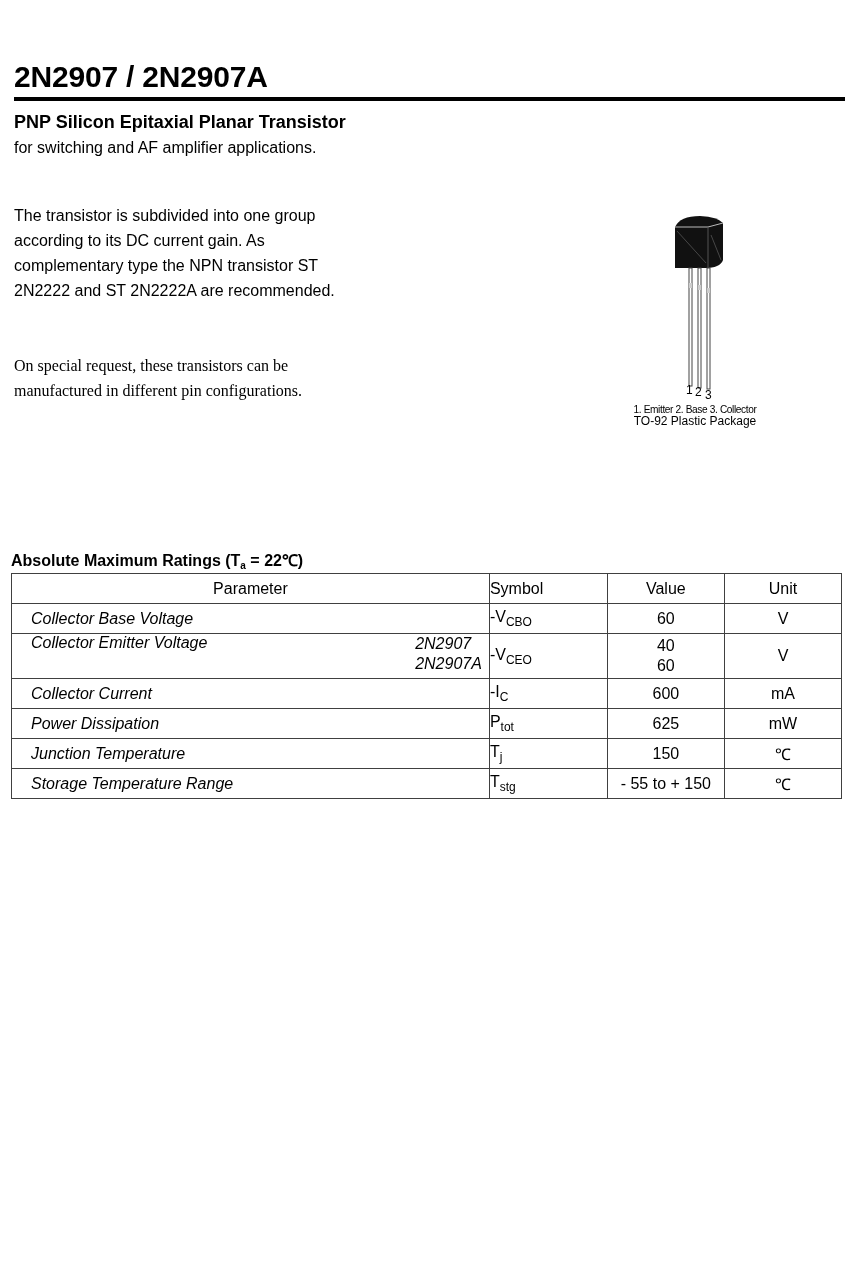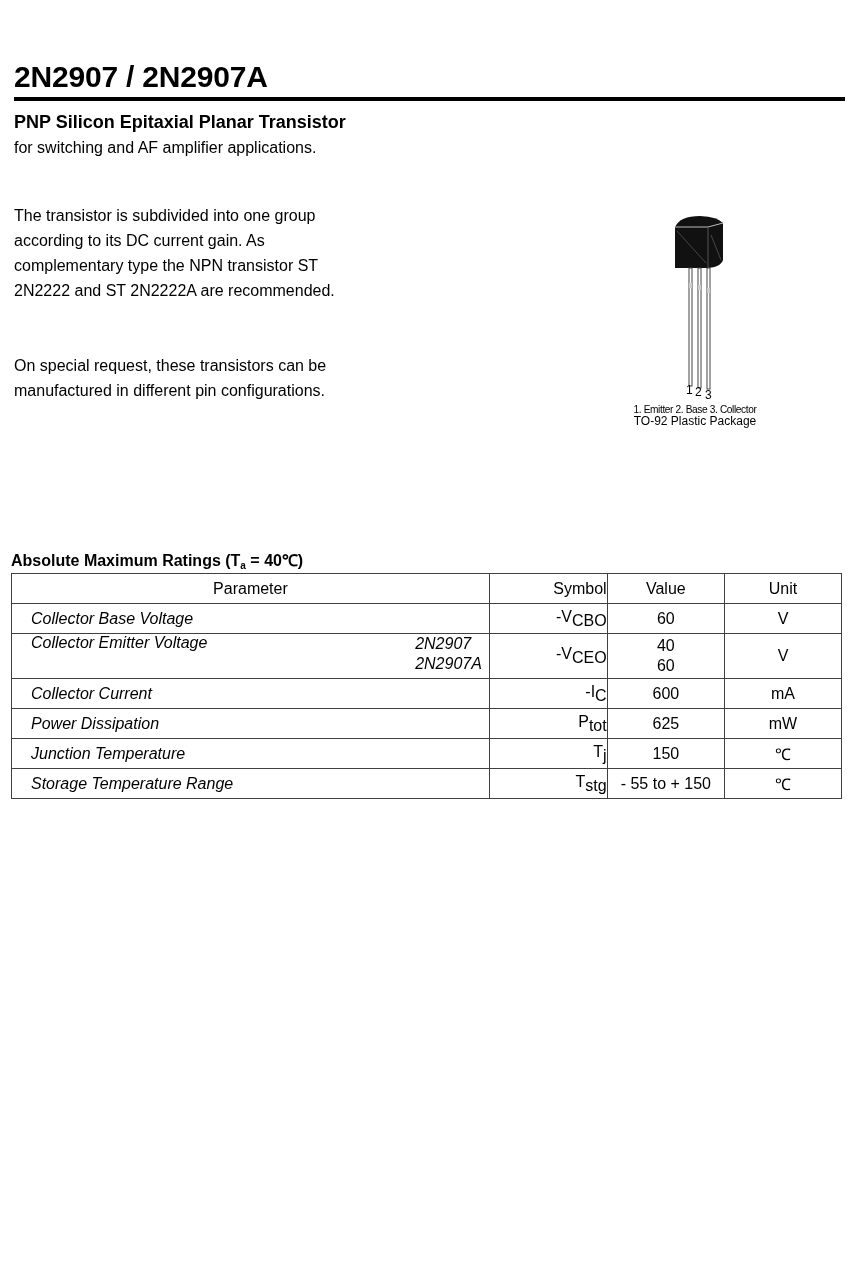--- a/index.html
+++ b/index.html
@@ -5,41 +5,41 @@
   html, body { margin:0; padding:0; background:#ffffff; }
   body { width:850px; height:1266px; position:relative; overflow:hidden;
          font-family:"Liberation Sans", sans-serif; color:#000; }
   .abs { position:absolute; }
   .title { left:14px; top:60px; font-size:30px; font-weight:bold; letter-spacing:-0.2px; }
   .rule { left:14px; top:97px; width:831px; height:4px; background:#000; }
   .subtitle { left:14px; top:112px; font-size:18px; font-weight:bold; }
   .subdesc { left:14px; top:139px; font-size:16px; }
   .para { left:14px; font-size:16px; line-height:25px; }
   .p1 { top:203px; }
-  .p2 { top:353px; }
+  .p2 { top:353px;font-family:Liberation Serif, serif; }
   .pkg { left:620px; top:205px; width:150px; text-align:center; }
   .pkg svg { display:block; margin:0 auto; }
   .pins-caption { font-size:11px; letter-spacing:-0.4px; margin-top:2px; transform:scaleX(0.92); }
   .pkg-caption { font-size:12px; margin-top:-1px; }
   .section-title { left:11px; top:549px; font-size:16px; font-weight:bold; }
   .section-title sub { font-size:10px; vertical-align:-3px; }
   table.ratings { position:absolute; left:11px; top:573px; border-collapse:collapse; width:831px;
          font-size:16px; }
   table.ratings td, table.ratings th { border:1.5px solid #404040; padding:0; font-weight:normal; }
   .c-param { width:469px; }
-  .c-sym { width:119px; text-align:right;margin-top:41px; }
+  .c-sym { width:119px; text-align:left;margin-top:41px; }
   .c-val { width:119px; text-align:center; }
   .c-unit { width:119px; text-align:center; }
   tr.h30 td, tr.h30 th { height:29px; }
   tr.h44 td { height:44px; }
   .pname { padding-left:19px !important;font-style:italic; }
   .plabel { display:flex; justify-content:space-between; align-items:flex-start; }
   .variants { text-align:left; padding-right:7px; line-height:20px; }
   .pvar { padding-top:2px; }
-  .sym sub { font-size:16px; vertical-align:-4px; }
+  .sym sub { font-size:12px; vertical-align:-4px; }
   .valstack { line-height:20px; }
 </style>
 </head>
 <body>
 
 <div class="abs title">2N2907 / 2N2907A</div>
 <div class="abs rule"></div>
 
 <div class="abs subtitle">PNP Silicon Epitaxial Planar Transistor</div>
 <div class="abs subdesc">for switching and AF amplifier applications.</div>
@@ -72,21 +72,21 @@
     <rect x="38" y="80" width="3" height="5" fill="#ccc"></rect>
     <rect x="47" y="83" width="3" height="5" fill="#ccc"></rect>
     <text x="26" y="189" font-size="12" font-family="Liberation Sans, sans-serif">1</text>
     <text x="35" y="191" font-size="12" font-family="Liberation Sans, sans-serif">2</text>
     <text x="45" y="194" font-size="12" font-family="Liberation Sans, sans-serif">3</text>
   </svg>
   <div class="pins-caption">1. Emitter 2. Base 3. Collector</div>
   <div class="pkg-caption">TO-92 Plastic Package</div>
 </div>
 
-<div class="abs section-title"><span>Absolute Maximum Ratings (T</span><sub>a</sub><span> = 40℃)</span></div>
+<div class="abs section-title"><span>Absolute Maximum Ratings (T</span><sub>a</sub><span> = 22℃)</span></div>
 
 <table class="ratings">
   <tbody>
       <tr class="h30">
     <th class="c-param">Parameter</th>
     <th class="c-sym">Symbol</th>
     <th class="c-val">Value</th>
     <th class="c-unit">Unit</th>
   </tr>
 

